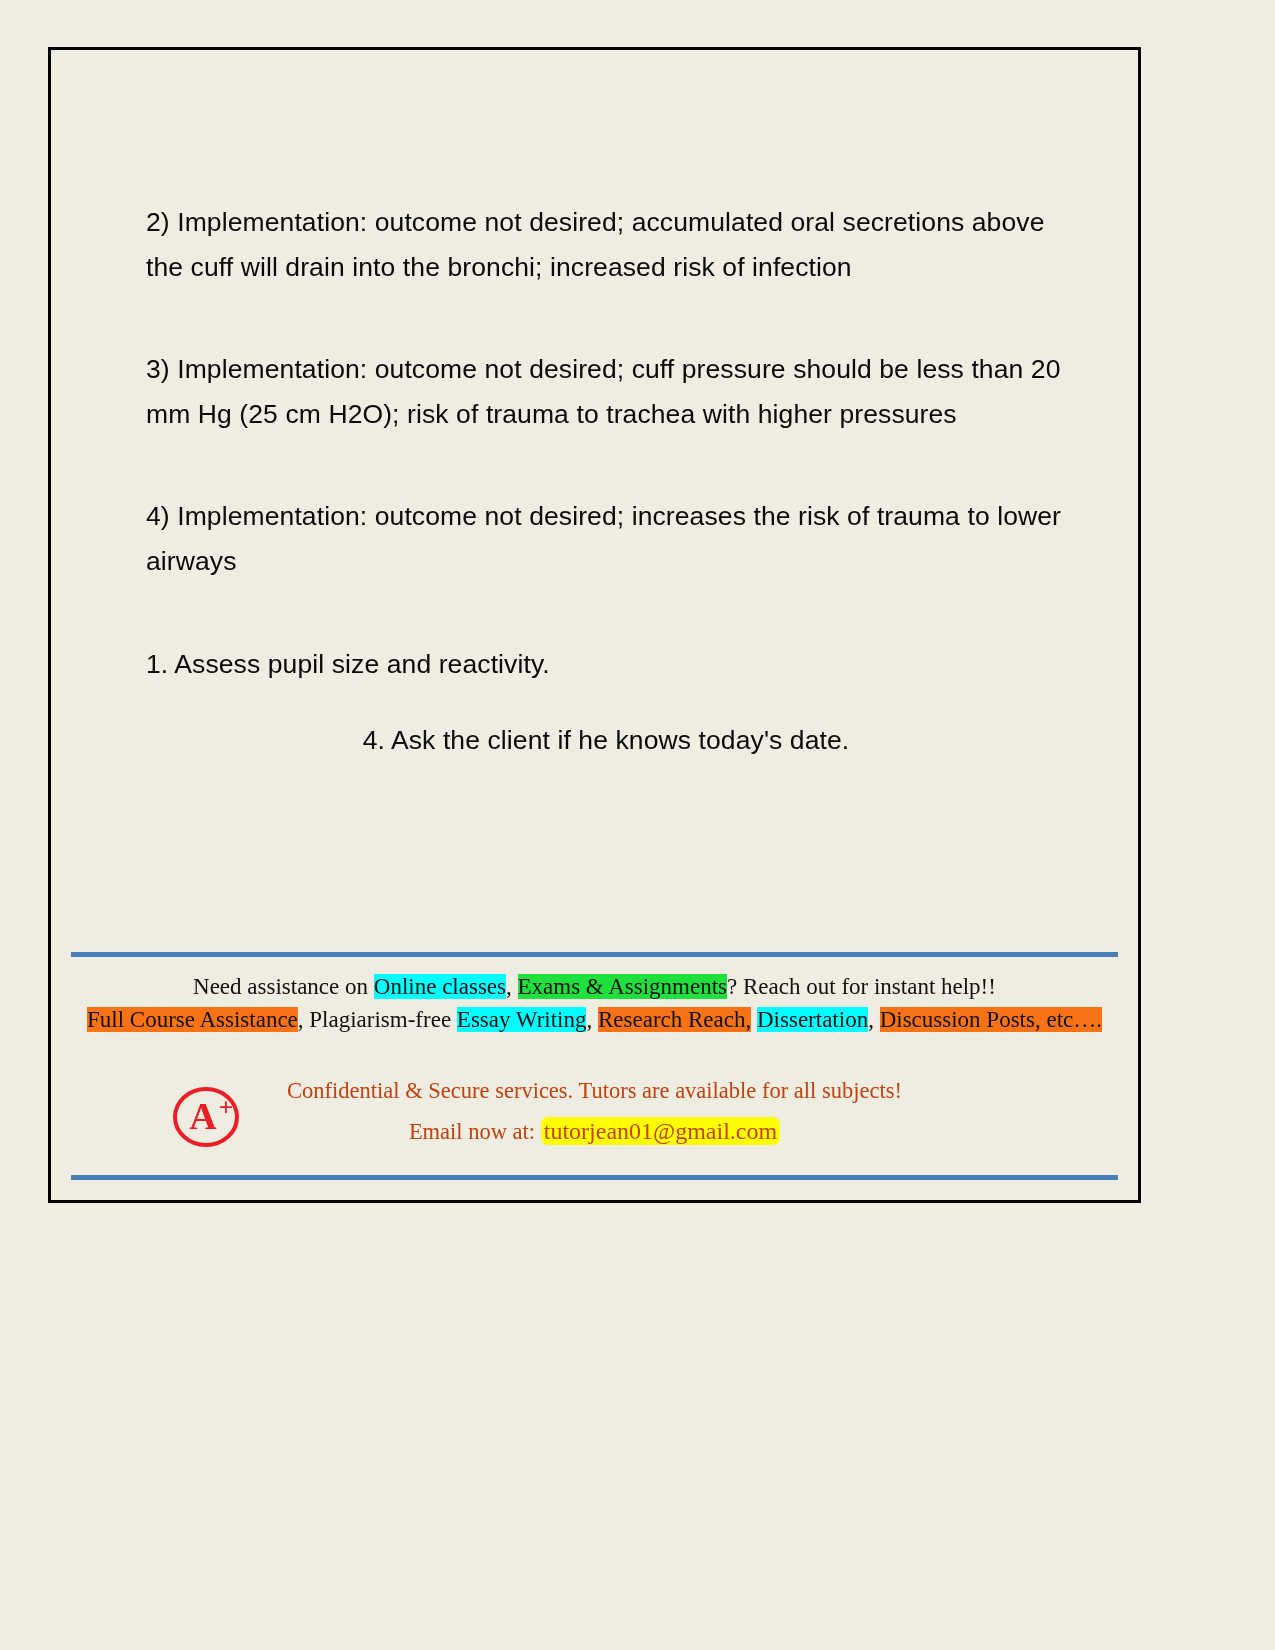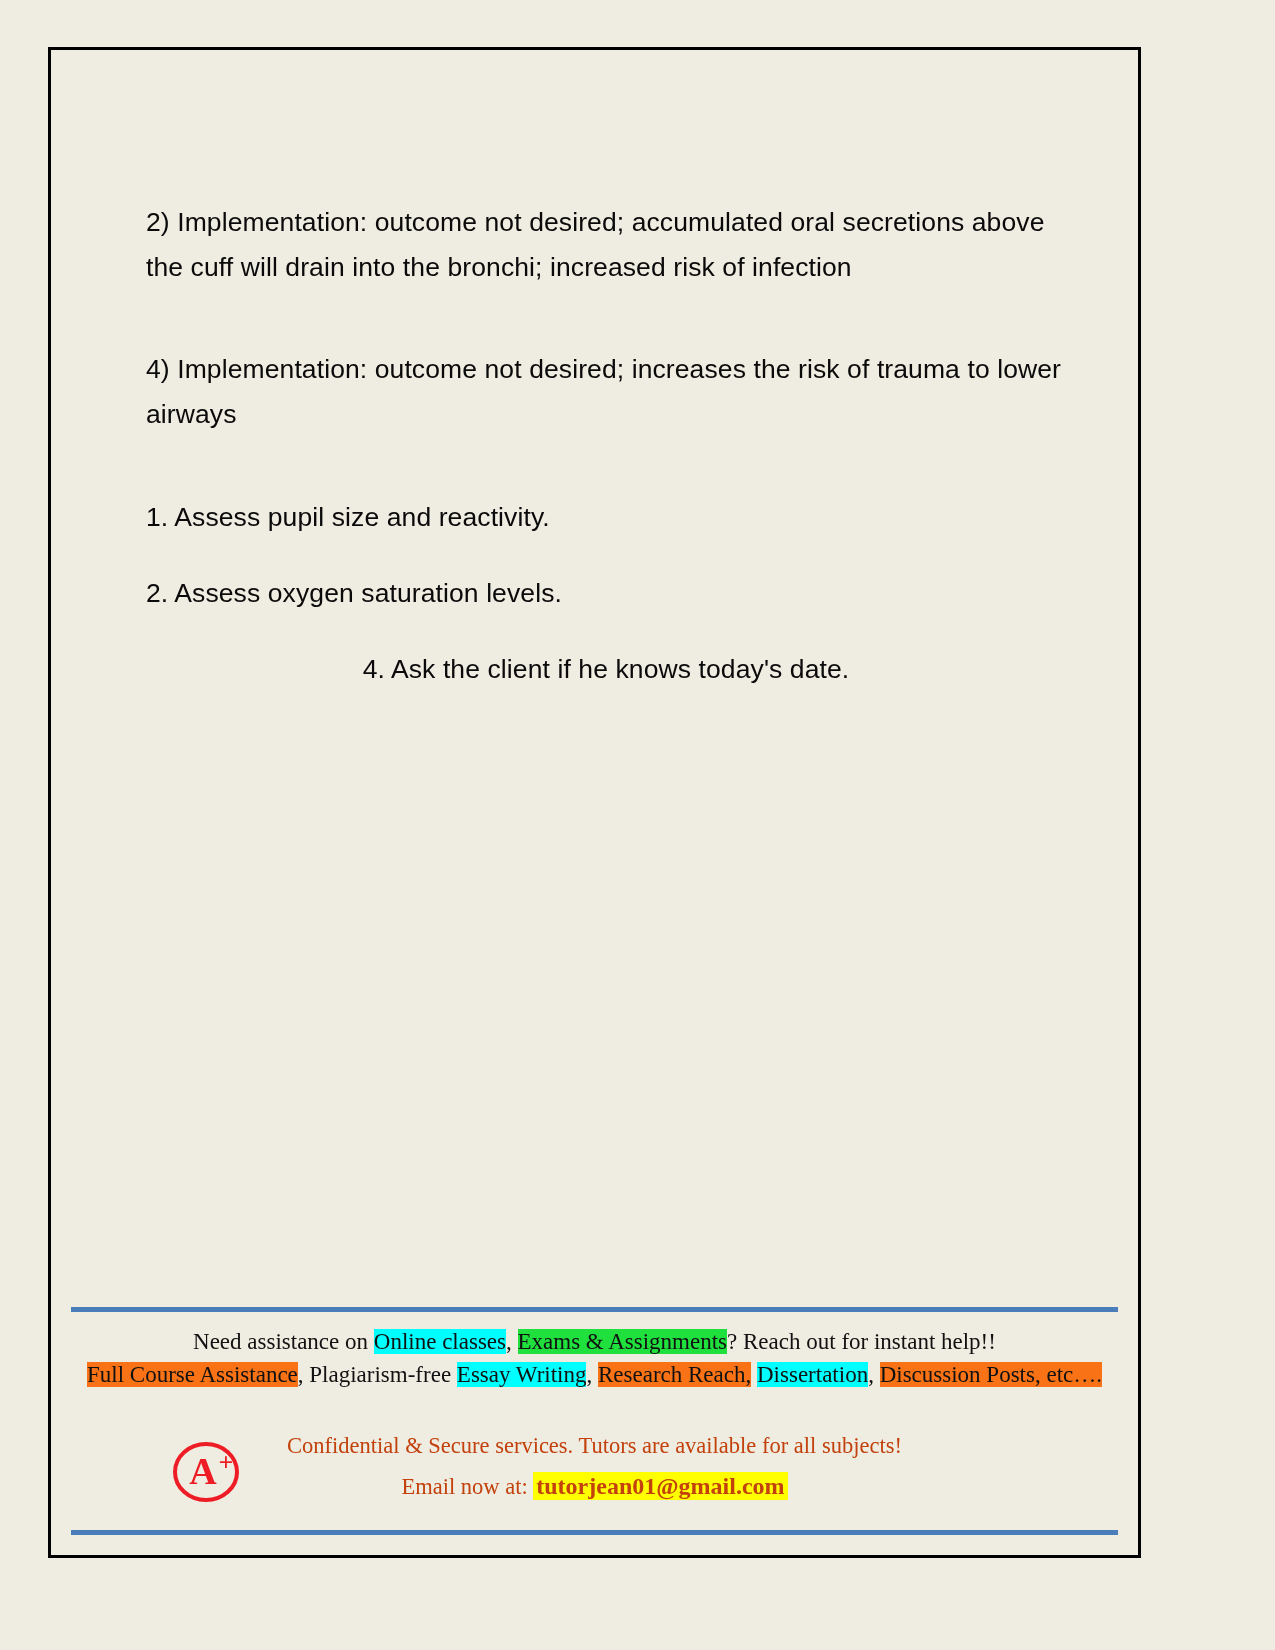--- a/index.html
+++ b/index.html
@@ -12,21 +12,21 @@
     height: 1650px;
     font-family: "Liberation Sans", sans-serif;
     position: relative;
     overflow: hidden;
   }
   .page {
     position: absolute;
     left: 48px;
     top: 47px;
     width: 1093px;
-    height: 1511px;
+    height: 1156px;
     border: 3px solid #000000;
     background: #efece1;
     box-sizing: border-box;
   }
   .content {
     position: absolute;
     left: 95px;
     top: 150px;
     width: 920px;
   }
@@ -88,46 +88,47 @@
     left: 0;
     right: 0;
     top: 122px;
     text-align: center;
     font-family: "Liberation Serif", serif;
     color: #c2410c;
   }
   .ad-lower .l1 { font-size: 22.5px; line-height: 1.5; }
   .ad-lower .l2 { font-size: 22.5px; line-height: 1.6; margin-top: 4px; }
   .email {
-    font-weight: bold;
+    font-weight: normal;
     font-size: 24px;
     background: #ffff00;
     padding: 1px 3px;
+    border-radius: 7px;
   }
   .logo {
     position: absolute;
     left: 118px;
     top: 128px;
     width: 74px;
     height: 74px;
   }
   .logo svg { display: block; }
 </style>
 </head>
 <body>
 
 <div class="page">
 
   <div class="content">
     <p class="para">2) Implementation: outcome not desired; accumulated oral secretions above the cuff will drain into the bronchi; increased risk of infection</p>
+    <p class="para">3) Implementation: outcome not desired; cuff pressure should be less than 20 mm Hg (25 cm H2O); risk of trauma to trachea with higher pressures</p>
     <p class="para">4) Implementation: outcome not desired; increases the risk of trauma to lower airways</p>
 
     <div class="options">
       <p class="option">1. Assess pupil size and reactivity.</p>
-      <p class="option">2. Assess oxygen saturation levels.</p>
       <p class="option">4. Ask the client if he knows today's date.</p>
     </div>
   </div>
 
   <div class="footer">
     <div class="rule top"></div>
     <div class="rule bottom"></div>
 
     <div class="ad">
       <div class="ad-line"><span>Need assistance on </span><span class="hl-cyan">Online classes</span><span>, </span><span class="hl-green">Exams &amp; Assignments</span><span>? Reach out for instant help!!</span></div>

